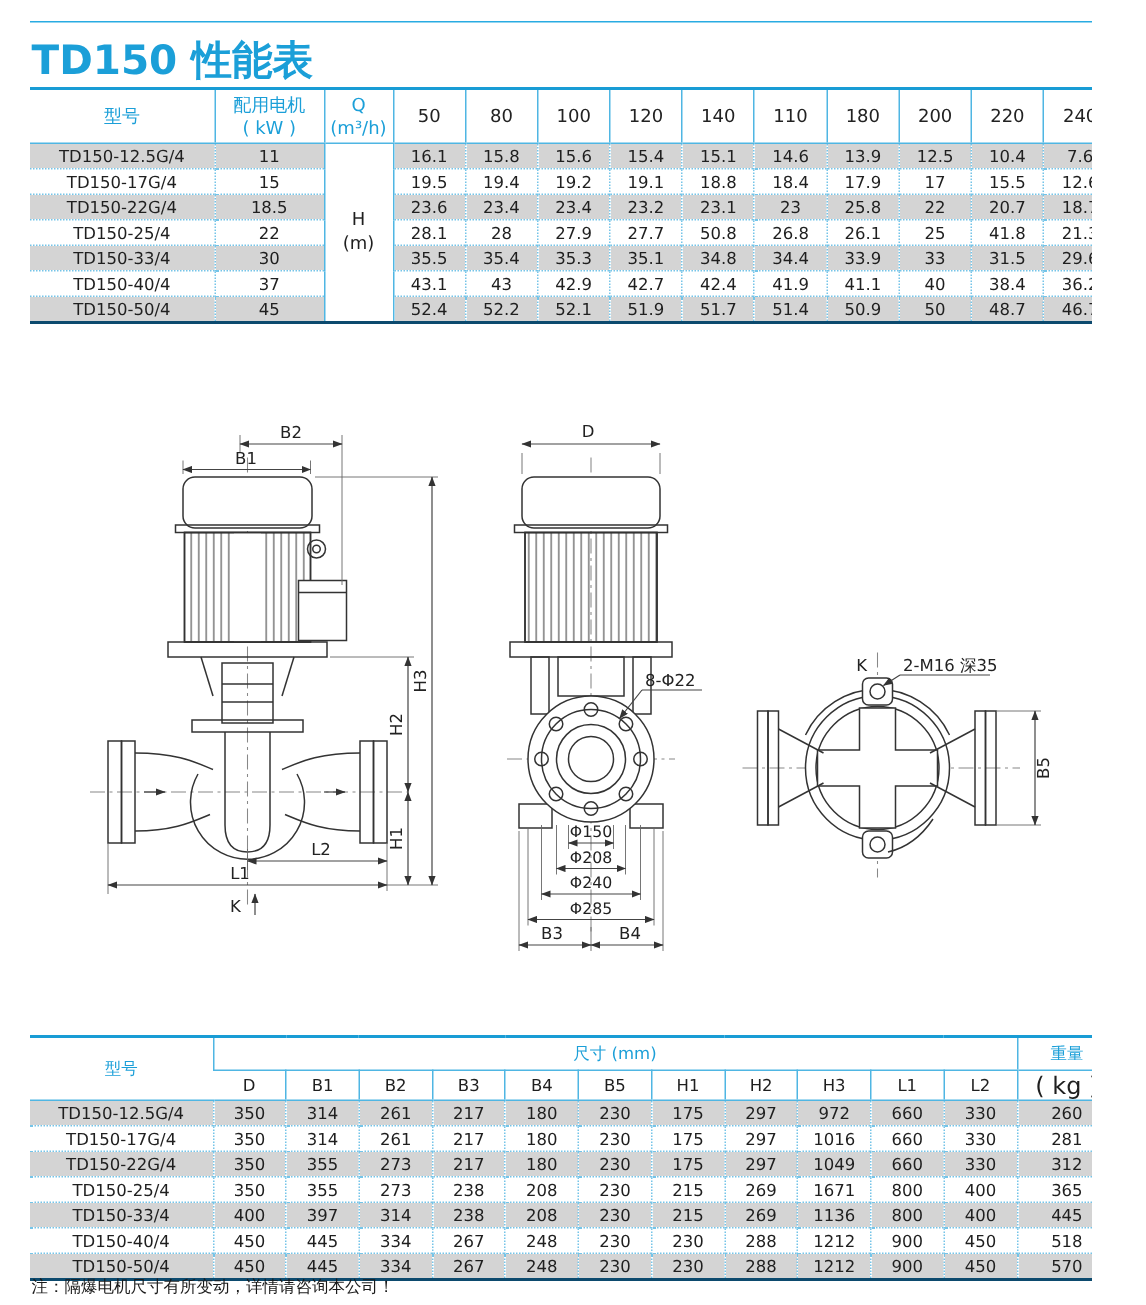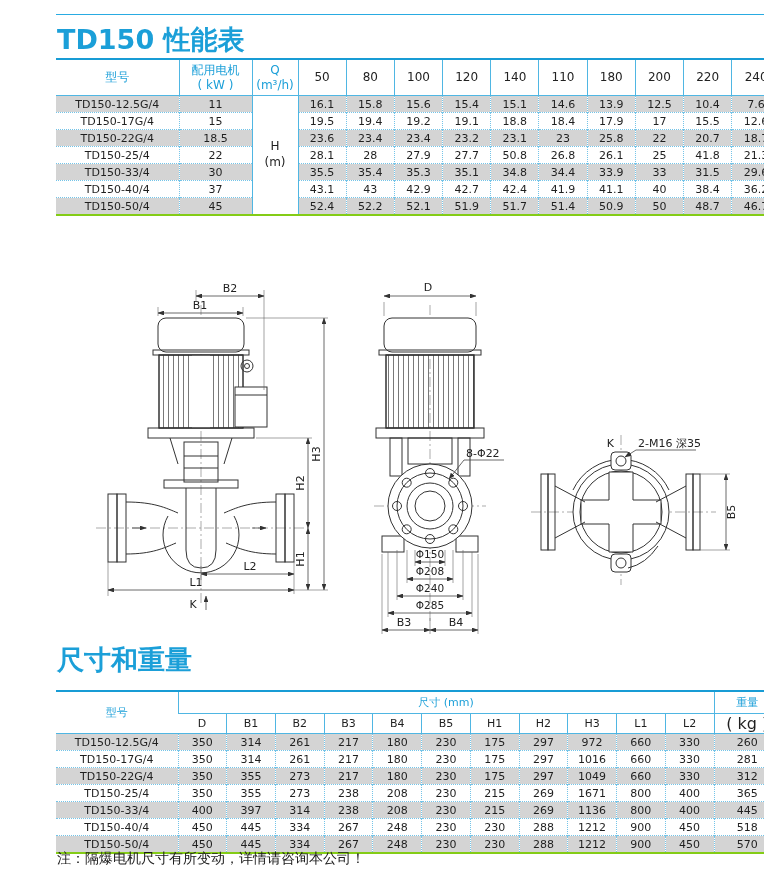--- a/index.html
+++ b/index.html
@@ -1,28 +1,27 @@
 <!DOCTYPE html>
 <html><head>
 <meta charset="utf-8">
 <style>
   html,body { margin:0; padding:0; background:#fff; }
   .page {
     position:relative; width:728px; height:870px; background:#ffffff;
     font-family:"DejaVu Sans","Liberation Sans",sans-serif; color:#222;
     overflow:hidden;
-    margin-left:36px;
   }
   .top-rule { position:absolute; left:20px; top:14px; width:724px; height:1px; background:#29abe2; }
   .sec-title { position:absolute; left:21px; font-size:27px; font-weight:700; color:#1b9fd8; white-space:nowrap; }
   #title-perf { top:22px; }
   #title-dims { top:642px; }
 
   table.tbl { border-collapse:collapse; table-layout:fixed; width:724px; position:absolute; left:20px;
-              border-top:2px solid #189cd5; border-bottom:2px solid #84cc16; }
+              border-top:2px solid #189cd5; border-bottom:2px solid #0c4a6e; }
   table.tbl th, table.tbl td { text-align:center; vertical-align:middle; padding:0; overflow:hidden; white-space:nowrap; }
 
   
   #perf { top:58px; }
   #perf thead th { height:35px; font-weight:normal; font-size:12px;
                    border-left:1px solid #4fb6e3; border-bottom:1px solid #4fb6e3; line-height:1.2; }
   #perf thead th:first-child { border-left:none; }
   .blue { color:#1b9fd8; }
   #perf tbody td { height:16px; font-size:11px; color:#1f1f1f;
                    border-left:1px dotted #74c4e8; border-top:1px dotted #74c4e8; }
@@ -40,21 +39,21 @@
   #dims thead th { font-weight:normal; border-left:1px solid #4fb6e3; border-bottom:1px solid #4fb6e3; }
   #dims thead th:first-child { border-left:none; }
   #dims thead tr.r1 th { height:21px; font-size:11px; }
   #dims thead tr.r2 th { height:19px; font-size:11px; color:#1f1f1f; }
   #dims thead tr.r2 th.kg { font-size:16px; }
   #dims tbody td { height:16px; font-size:11px; color:#1f1f1f;
                    border-left:1px dotted #74c4e8; border-top:1px dotted #74c4e8; }
   #dims tbody td:first-child { border-left:none; }
   #dims tbody tr:nth-child(odd) td { background:#d4d4d4; }
 
-  .note { position:absolute; left:21px; top:850px; font-size:14px; color:#1a1a1a; white-space:nowrap; }
+  .note { position:absolute; left:21px; top:850px; font-size:11px; color:#1a1a1a; white-space:nowrap; }
 
   
   .drawings { position:absolute; left:0; top:250px; width:764px; height:390px; }
   .drawings .ln  { stroke:#333; stroke-width:1; fill:none; }
   .drawings .dim { stroke:#444; stroke-width:0.8; fill:none; }
   .drawings .ext { stroke:#666; stroke-width:0.6; fill:none; }
   .drawings .cl  { stroke:#888; stroke-width:0.7; fill:none; stroke-dasharray:10 3 2 3; }
   .drawings text { font-size:11px; fill:#222; font-family:"DejaVu Sans","Liberation Sans",sans-serif; }
   .drawings text.phi { font-size:10.5px; }
 </style>
@@ -402,21 +401,20 @@
         <line x1="600" y1="200" x2="660" y2="200"></line>
         <line x1="600" y1="200" x2="589" y2="207" marker-end="url(#ah)"></line>
         <line x1="690" y1="224" x2="690" y2="300" marker-start="url(#ah)" marker-end="url(#ah)"></line>
       </g>
       <text x="578" y="197" text-anchor="end">K</text>
       <text x="602" y="197">2-M16 深35</text>
       <text x="699" y="262" text-anchor="middle" transform="rotate(-90 699 262)">B5</text>
     </g>
   </svg>
 
-  <div class="sec-title" id="title-dims">尺寸和重量</div>
 
   <table class="tbl" id="dims">
     <colgroup>
       <col style="width:122px">
       <col>
         <col>
         <col>
         <col>
         <col>
         <col>

